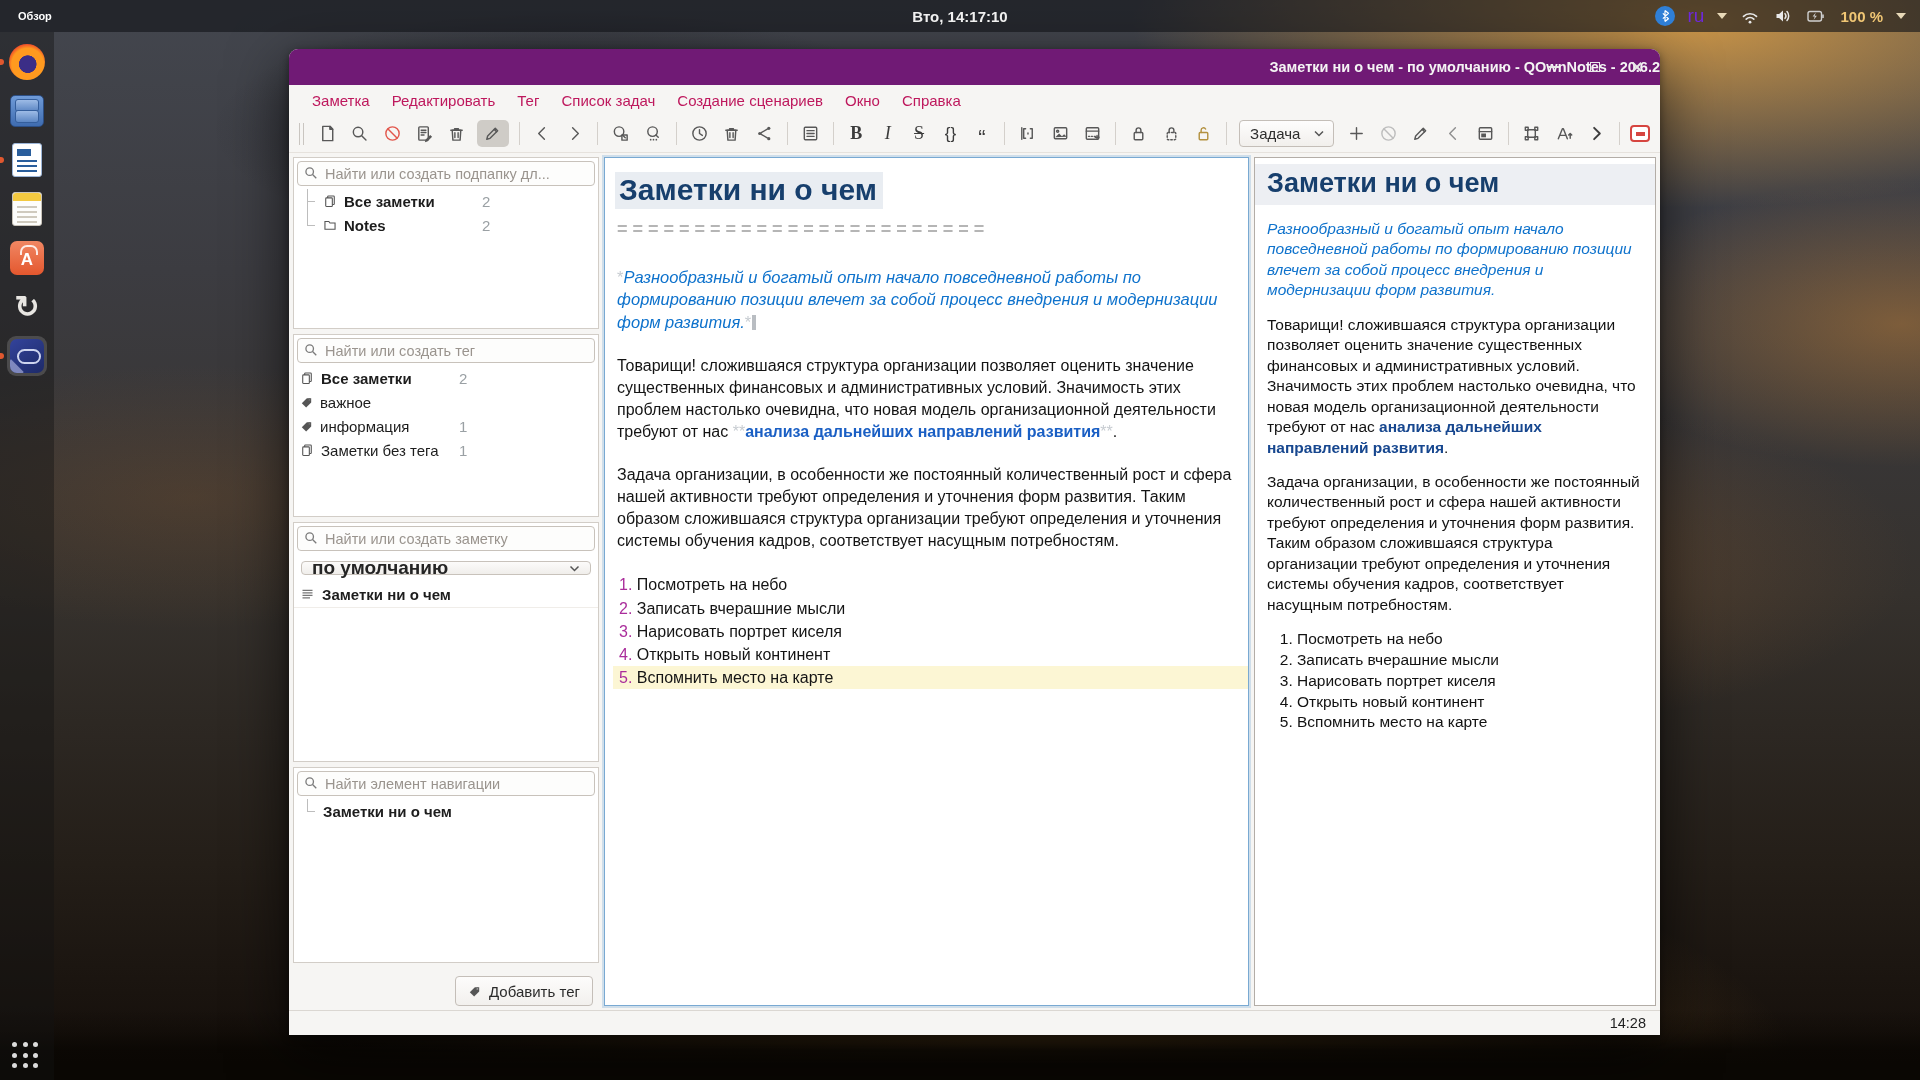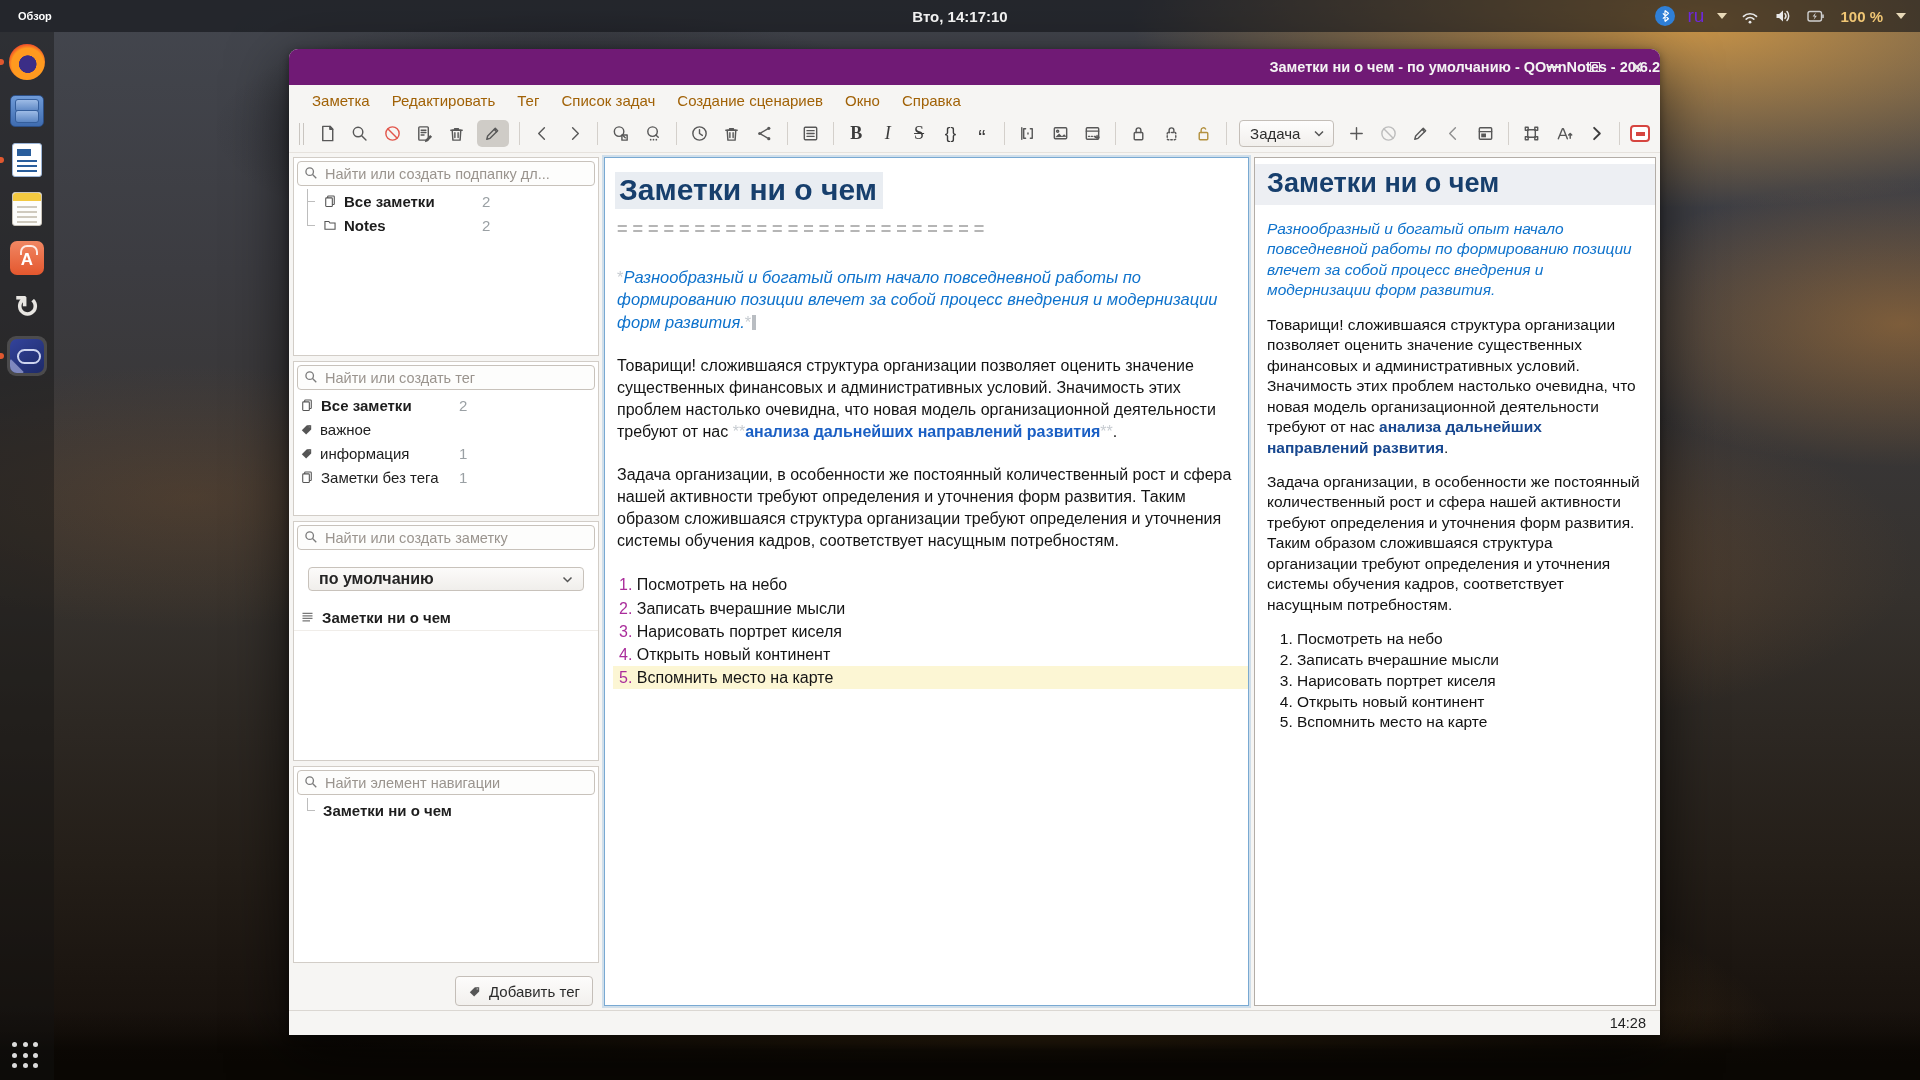--- a/index.html
+++ b/index.html
@@ -72,21 +72,21 @@
   .title-text { color:#f4f4f4; font-size:14.5px; font-weight:700; }
   .win-controls { position:absolute; right:12px; top:0; height:36px; display:flex; align-items:center; gap:20px; }
   .wc { width:22px; height:22px; display:flex; align-items:center; justify-content:center; border-radius:50%; }
   .wc-min-g { width:11px; height:2px; background:#e8e8e8; }
   .wc-max-g { width:10px; height:10px; border:1.5px solid #e8e8e8; }
   .wc-close-g { position:relative; width:12px; height:12px; }
   .wc-close-g::before,.wc-close-g::after { content:""; position:absolute; left:5px; top:0; width:1.8px; height:12px; background:#e8e8e8; }
   .wc-close-g::before { transform:rotate(45deg); } .wc-close-g::after { transform:rotate(-45deg); }
 
   .menubar { height:30px; display:flex; align-items:center; padding-left:12px; background:#f6f5f3; }
-  .menu-item { padding:4px 11px; font-size:15px; color:#a16207; border-radius:4px; }
+  .menu-item { padding:4px 11px; font-size:15px; color:#be185d; border-radius:4px; }
 
   .toolbar { height:38px; display:flex; align-items:center; padding:0 10px; gap:7px; background:#f6f5f3; border-bottom:1px solid #e6e2dd; }
   .grip { width:5px; height:22px; border-left:1px solid #c9c5c0; border-right:1px solid #c9c5c0; margin-right:4px; }
   .tsep { width:1px; height:23px; background:#d4d0cb; margin:0 3px; }
   .ticon { width:27px; height:27px; display:flex; align-items:center; justify-content:center; border-radius:5px; }
   .ticon svg { stroke:#585858; fill:none; stroke-width:1.5; stroke-linecap:round; stroke-linejoin:round; display:block; }
   .ticon.active { background:#cfccc7; width:34px; }
   .ticon.red svg { stroke:#e2574c; }
   .ticon.disabled svg { stroke:#bdbdbd; }
   .ticon.gold svg { stroke:#b3913f; }
@@ -100,39 +100,39 @@
   .combo .cv { font-weight:400; }
   .combo svg { stroke:#555; fill:none; stroke-width:1.5; }
   .redpane { width:21px; height:17px; border:2px solid #d64540; border-radius:4px; background:#fff; display:flex; align-items:center; justify-content:center; }
   .redpane i { display:block; width:9px; height:4px; background:#d64540; }
 
   
   .content { flex:1; min-height:0; display:flex; gap:5px; padding:4px; }
 
   .sidebar { width:306px; display:flex; flex-direction:column; gap:5px; }
   .panel { background:#fff; border:1px solid #d2cdc7; display:flex; flex-direction:column; overflow:hidden; }
-  .p-sub { height:199px; } .p-tag { height:155px; } .p-note { height:240px; } .p-nav { flex:1; }
+  .p-sub { height:172px; } .p-tag { height:183px; } .p-note { height:240px; } .p-nav { flex:1; }
   .searchwrap { position:relative; margin:3px; }
   .searchwrap svg { position:absolute; left:7px; top:5px; stroke:#7b7b7b; fill:none; stroke-width:1.5; }
   .searchwrap input { width:100%; height:25px; border:1px solid #c8c2bb; border-radius:4px; background:#fdfdfc;
     padding:0 8px 0 27px; font-size:14.5px; color:#333; font-family:"Liberation Sans",sans-serif; outline:none; }
   .searchwrap input::placeholder { color:#9a948e; opacity:1; }
   .row { display:flex; align-items:center; height:24px; padding:0 6px; gap:7px; font-size:15px; color:#1d1d1d; }
   .row .lbl { font-weight:700; white-space:nowrap; }
   .row .lbl.nrm { font-weight:400; }
   .row .cnt { color:#9aa0a4; min-width:14px; }
   .row svg { stroke:#555; fill:none; stroke-width:1.4; flex:none; }
   .spacerlbl { flex-basis:152px; flex-shrink:0; display:flex; align-items:center; gap:7px; min-width:0; }
   .branch { width:16px; height:24px; position:relative; flex:none; }
   .branch::before { content:""; position:absolute; left:7px; top:0; bottom:0; border-left:1px solid #bdbdbd; }
   .branch::after { content:""; position:absolute; left:7px; top:12px; width:8px; border-top:1px solid #bdbdbd; }
   .branch.last::before { bottom:12px; }
-  .combo-folder { margin:14px; height:24px; display:flex; align-items:center; justify-content:space-between;
+  .combo-folder { margin:7px; height:14px; display:flex; align-items:center; justify-content:space-between;
     padding:0 10px; border:1px solid #c8c2bb; border-radius:4px; background:linear-gradient(#fcfbfa,#f0eeeb);
-    font-size:16px; font-weight:700; color:#242424; }
+    font-size:19px; font-weight:700; color:#242424; }
   .combo-folder svg { stroke:#555; fill:none; stroke-width:1.5; }
   .note-row { border-bottom:1px solid #f0ede9; height:26px; }
   .sidebar-foot { height:38px; display:flex; align-items:flex-end; justify-content:flex-end; padding-right:6px; }
   .btn-addtag { display:flex; align-items:center; gap:8px; height:30px; padding:0 12px;
     background:linear-gradient(#fdfcfb,#f2f0ed); border:1px solid #c4beb8; border-radius:4px; font-size:15px; color:#2b2b2b; }
   .btn-addtag svg { stroke:#555; fill:#555; stroke-width:1; }
 
   
   .editor { flex:1; background:#fff; border:1px solid #79a9d2; box-shadow:0 0 0 2px rgba(125,175,215,.32);
     padding:10px 0 10px 8px; overflow:hidden; }

